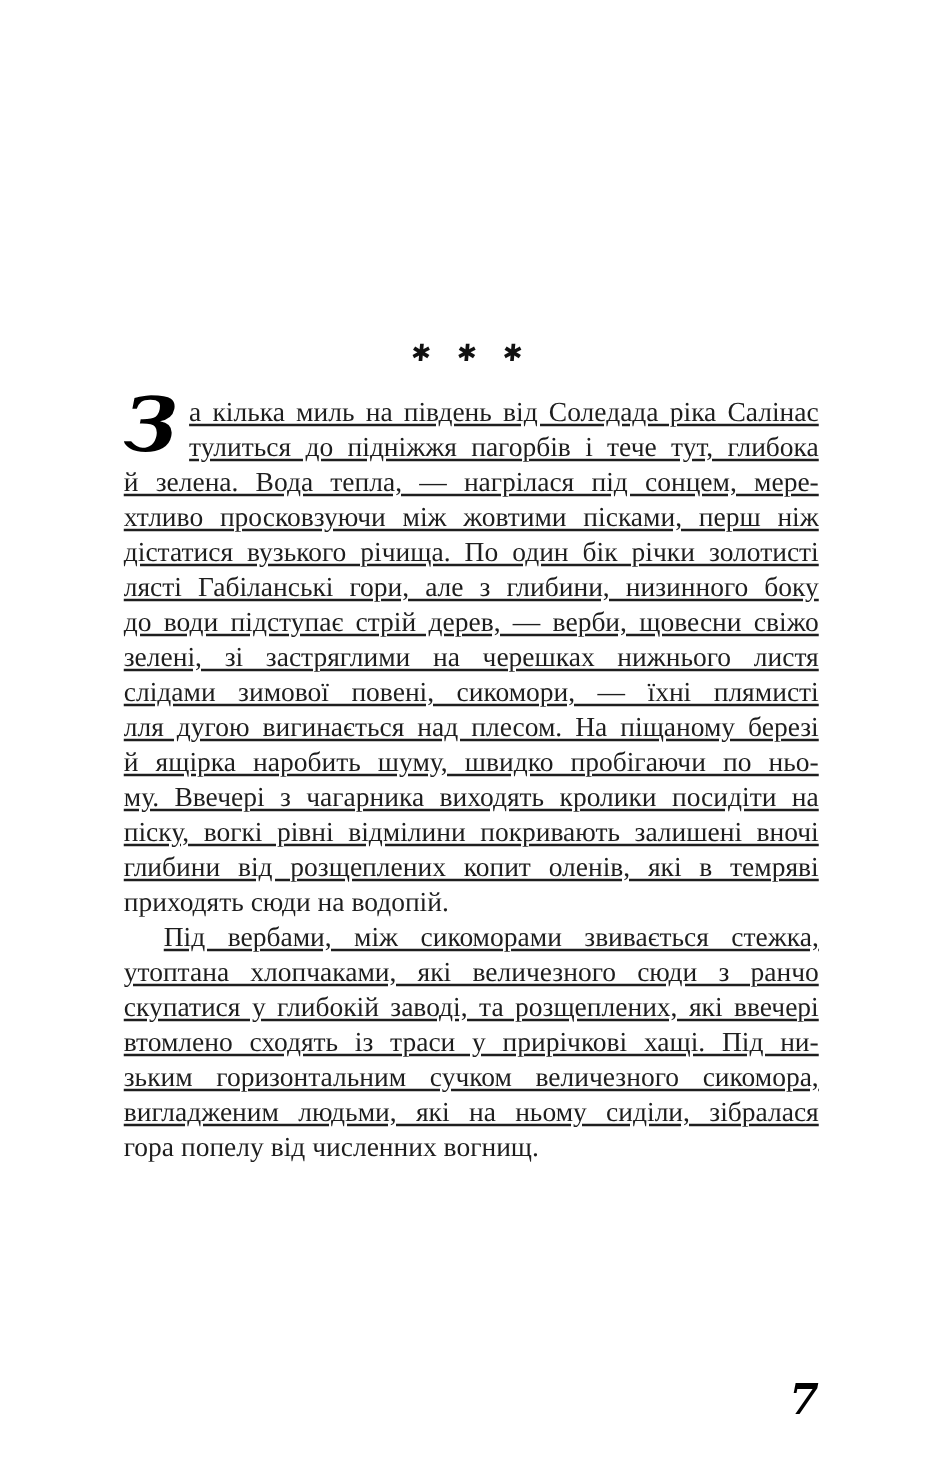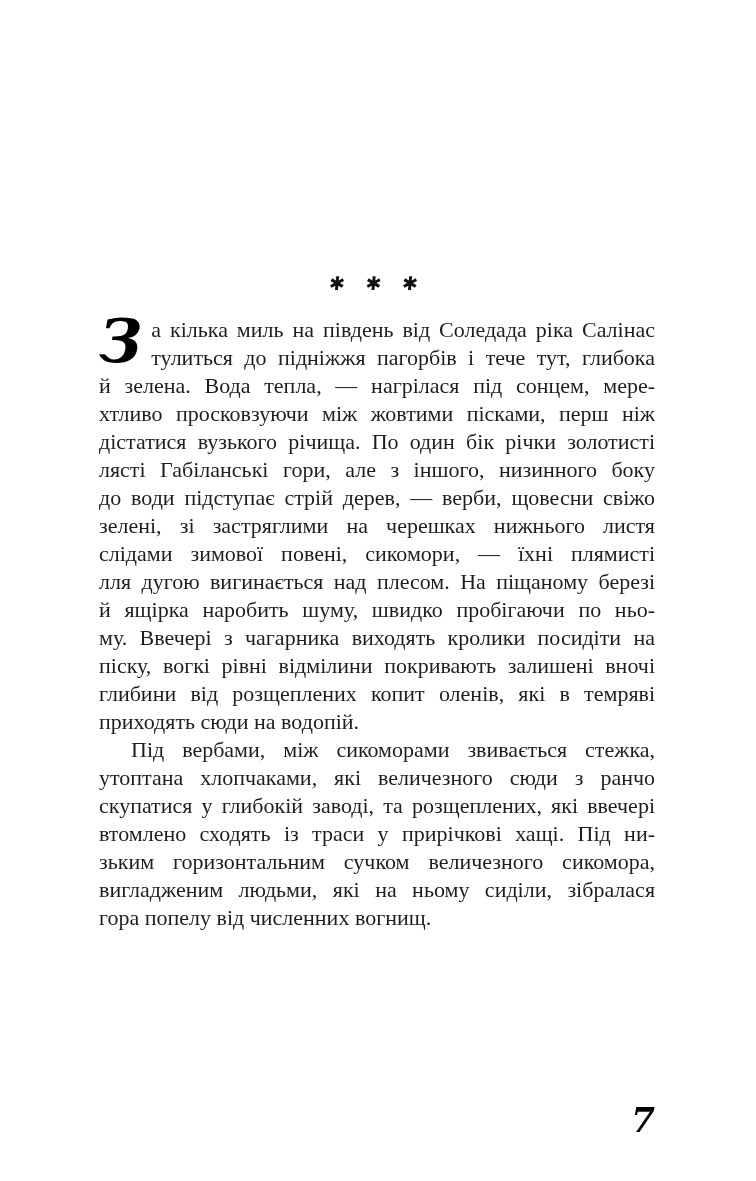--- a/index.html
+++ b/index.html
@@ -45,20 +45,21 @@
   }
   .paragraph {
     margin: 0;
   }
   .line {
     text-align: justify;
     min-height: 28px;
   }
   .line.justified {
     text-align-last: justify;
+    text-decoration: underline;
   }
   .line.indent {
     text-indent: 32px;
   }
   .dropcap {
     float: left;
     font-family: "DejaVu Serif", serif;
     font-style: italic;
     font-weight: bold;
     font-size: 60px;
@@ -88,21 +89,21 @@
   <div class="ornament">✱ ✱ ✱</div>
 
   <div class="text-block">
       <div class="paragraph">
         <span class="dropcap">З</span>
         <div class="line justified">а кілька миль на південь від Соледада ріка Салінас</div>
         <div class="line justified">тулиться до підніжжя пагорбів і тече тут, глибока</div>
         <div class="line justified">й зелена. Вода тепла, — нагрілася під сонцем, мере-</div>
         <div class="line justified">хтливо просковзуючи між жовтими пісками, перш ніж</div>
         <div class="line justified">дістатися вузького річища. По один бік річки золотисті</div>
-        <div class="line justified">лясті Габіланські гори, але з іншого, низинного боку</div>
+        <div class="line justified">лясті Габіланські гори, але з глибини, низинного боку</div>
         <div class="line justified">до води підступає стрій дерев, — верби, щовесни свіжо</div>
         <div class="line justified">зелені, зі застряглими на черешках нижнього листя</div>
         <div class="line justified">слідами зимової повені, сикомори, — їхні плямисті</div>
         <div class="line justified">лля дугою вигинається над плесом. На піщаному березі</div>
         <div class="line justified">й ящірка наробить шуму, швидко пробігаючи по ньо-</div>
         <div class="line justified">му. Ввечері з чагарника виходять кролики посидіти на</div>
         <div class="line justified">піску, вогкі рівні відмілини покривають залишені вночі</div>
         <div class="line justified">глибини від розщеплених копит оленів, які в темряві</div>
         <div class="line">приходять сюди на водопій.</div>
       </div>

